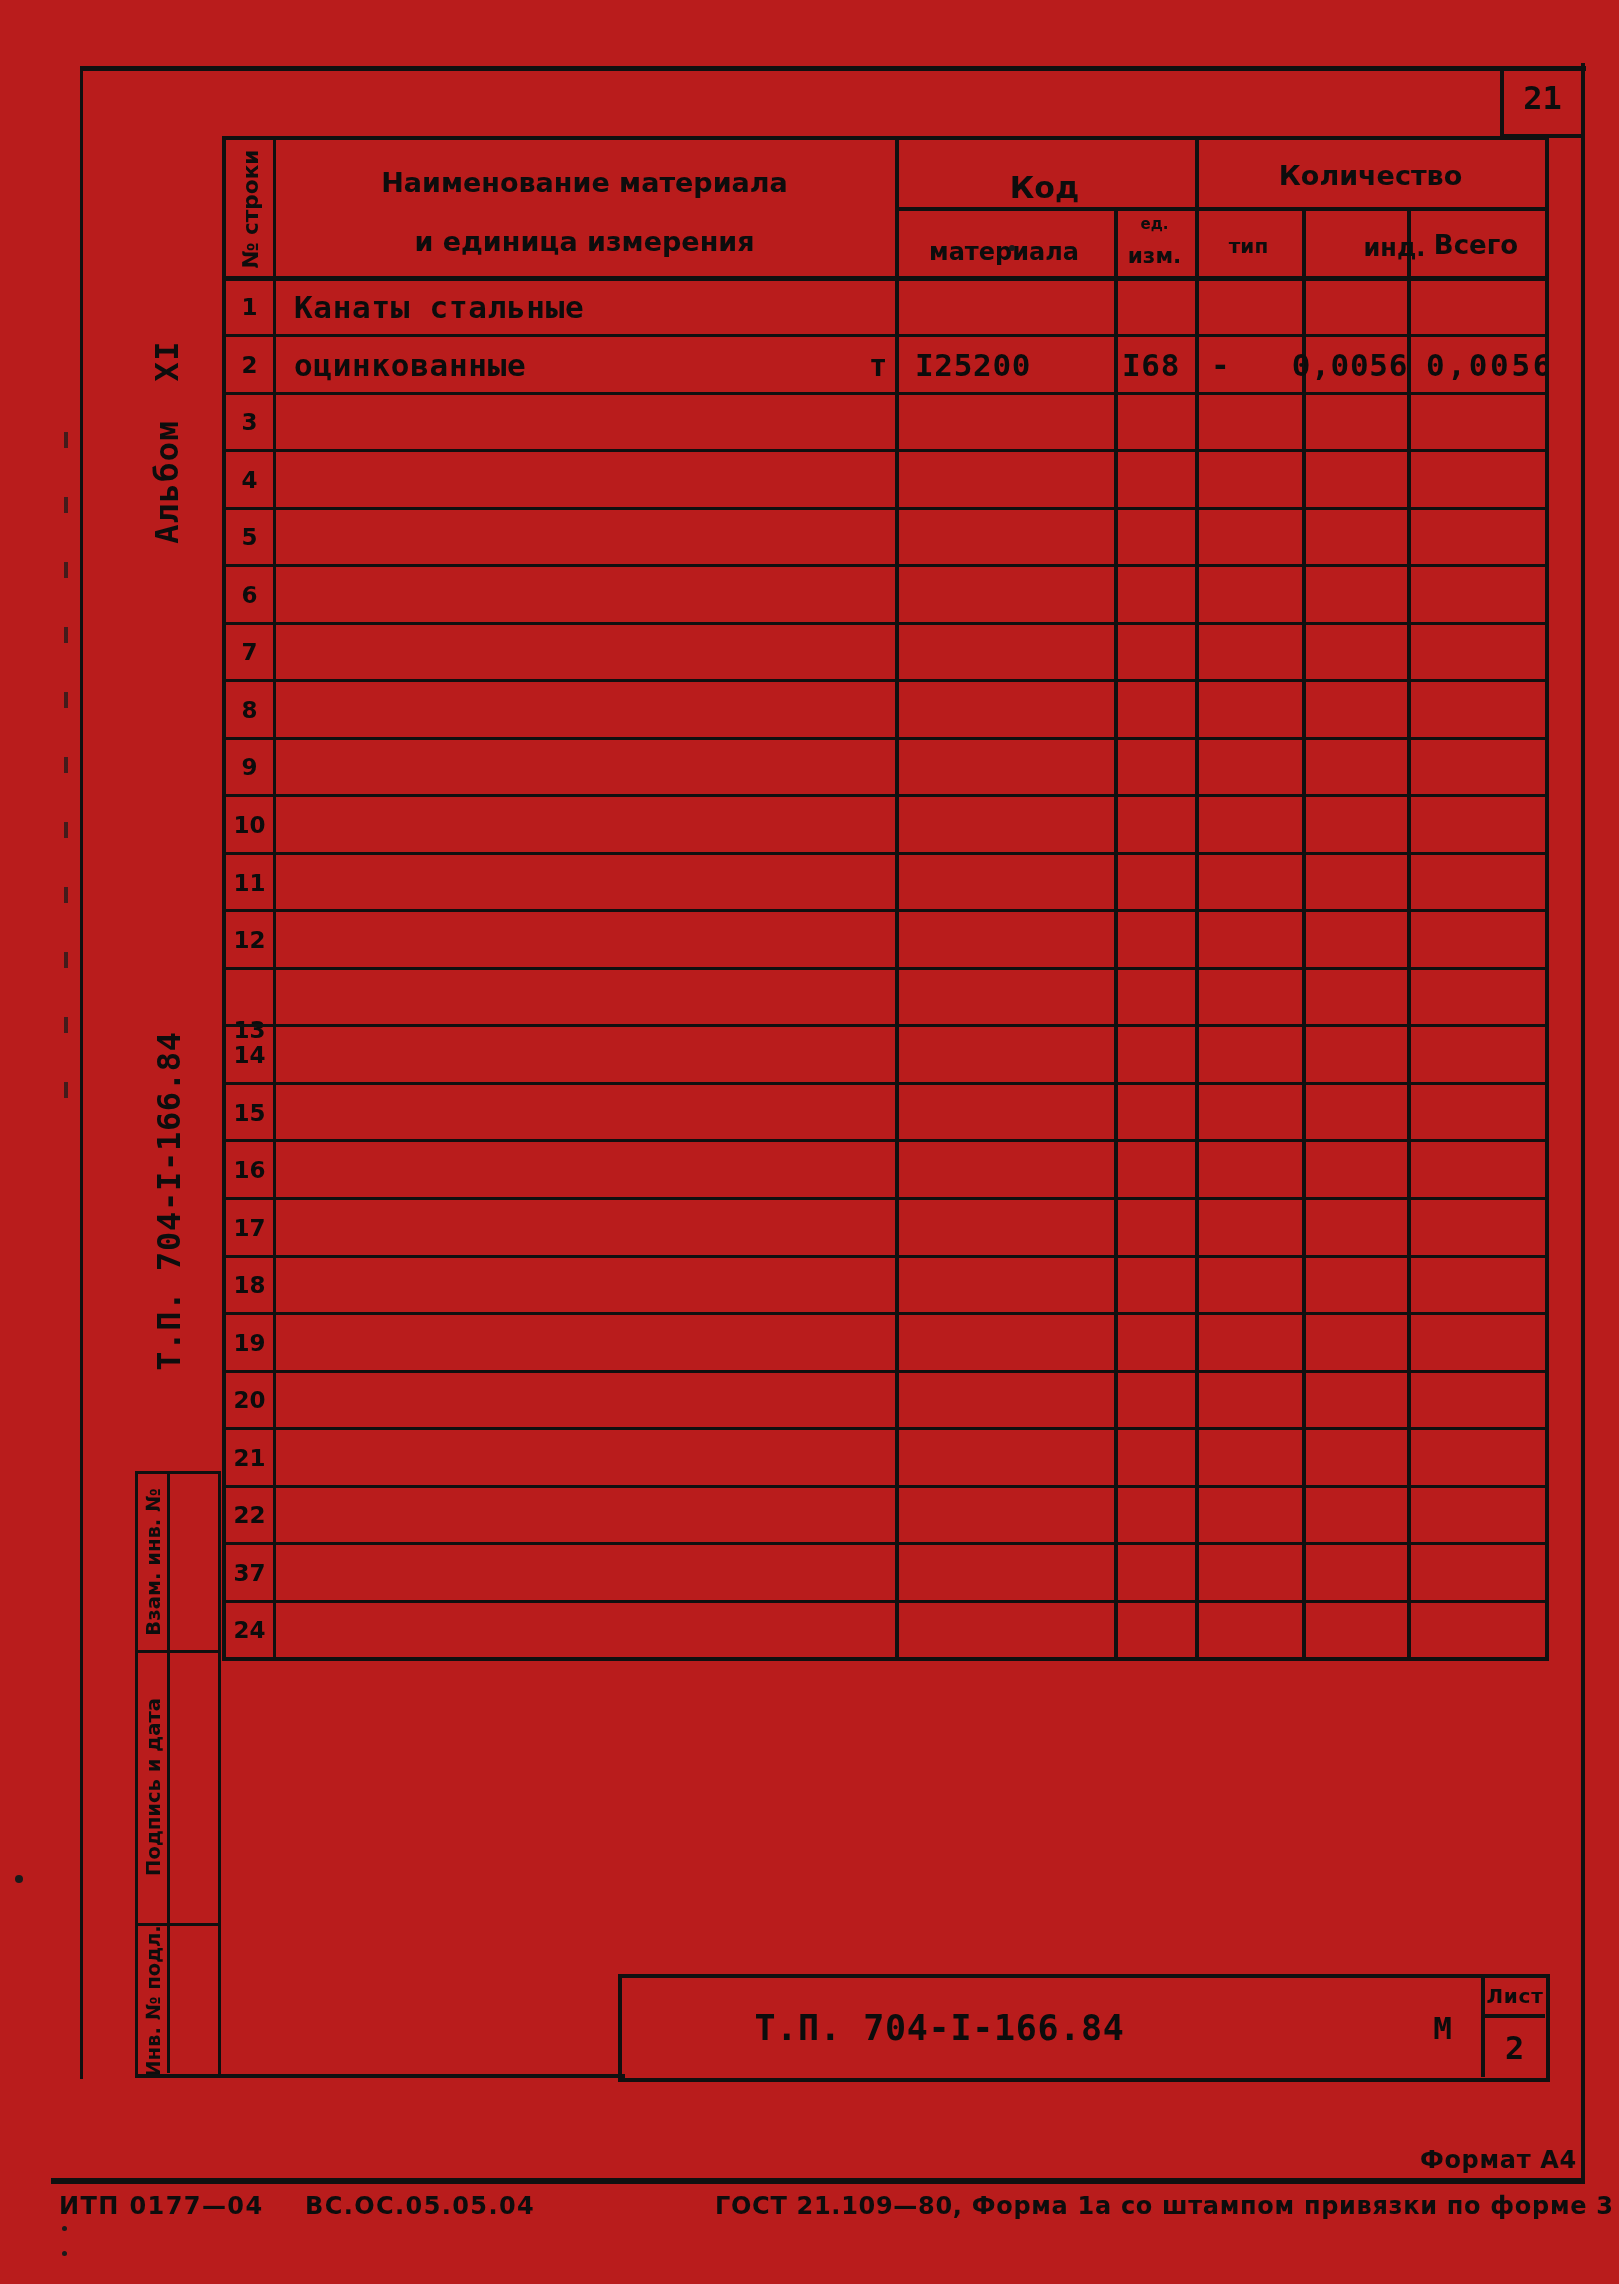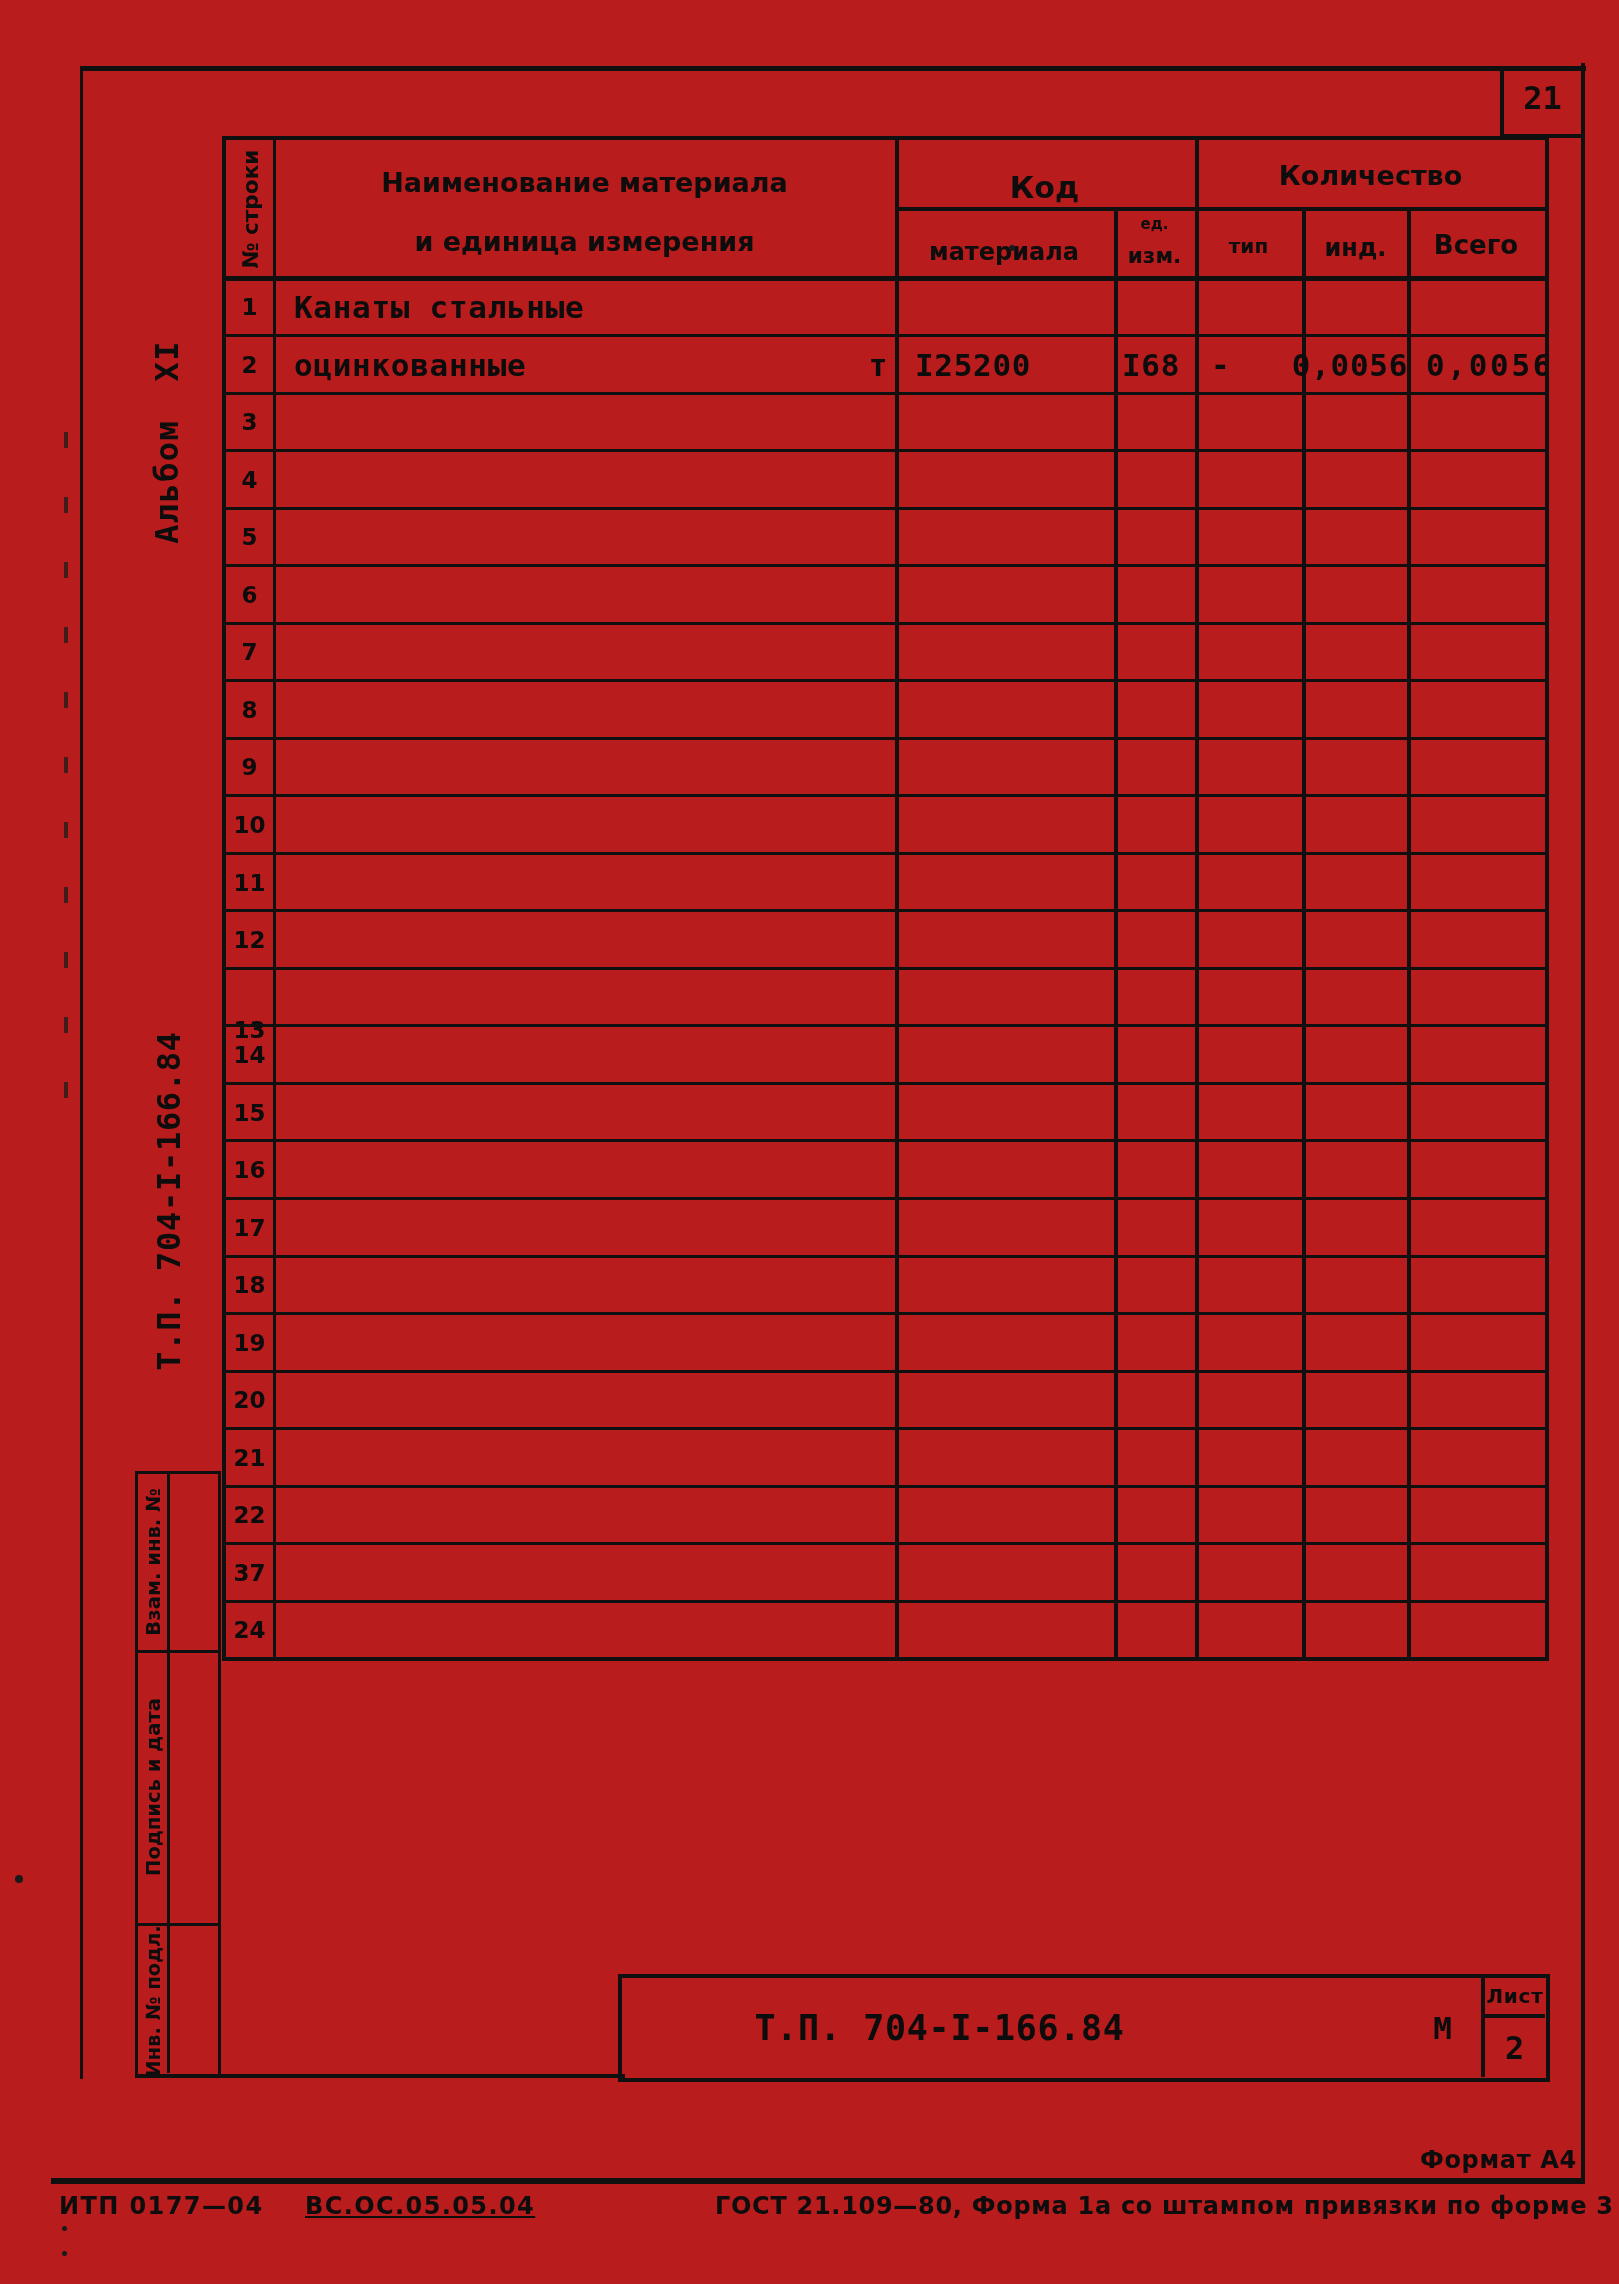--- a/index.html
+++ b/index.html
@@ -59,21 +59,21 @@
 
     <div class="vtext" style="left:24px;top:69px;font-size:21.6px;">№ строки</div>
     <div class="lbl center" style="left:47px;top:86px;width:623px;font-size:27px;">и единица измерения</div>
     <div class="lbl center" style="left:47px;top:27px;width:623px;font-size:27px;">Наименование материала</div>
     <div class="lbl center" style="left:669px;top:31px;width:299px;font-size:30px;">Код</div>
     <div class="lbl center" style="left:969px;top:20px;width:351px;font-size:27px;">Количество</div>
     <div class="lbl center" style="left:669px;top:99px;width:218px;font-size:24px;">материала</div>
     <div class="lbl center" style="left:888px;top:76px;width:81px;font-size:15px;">ед.</div>
     <div class="lbl center" style="left:888px;top:104px;width:81px;font-size:21.6px;">изм.</div>
     <div class="lbl center" style="left:969px;top:95px;width:107px;font-size:20px;">тип</div>
-    <div class="lbl center" style="left:1076px;top:95px;width:107px;font-size:24px;">инд.</div>
+    <div class="lbl center" style="left:1076px;top:95px;width:107px;font-size:24px;padding-left:39px;">инд.</div>
     <div class="lbl center" style="left:1181px;top:91px;width:138px;font-size:26px;">Всего</div>
 
     <div>
         <div class="cell num" style="top: 139px; height: 55px; left: 0px; width: 47px;">1</div>
         <div class="cell" style="top: 139px; height: 55px; left: 68px; width: 500px;">Канаты стальные</div>
         <div class="hline" style="left: 0px; top: 194px; width: 1319px; height: 3.4px;"></div>
         <div class="cell num" style="top: 197px; height: 55px; left: 0px; width: 47px;">2</div>
         <div class="cell" style="top: 197px; height: 55px; left: 68px; width: 500px;">оцинкованные</div>
         <div class="cell right" style="top: 197px; height: 55px; left: 574px; width: 88px;">т</div>
         <div class="cell" style="top: 197px; height: 55px; left: 689px; width: 196px;">I25200</div>
@@ -136,21 +136,21 @@
     <div class="cell" style="left:794px;top:0;width:54px;height:99px;font-size:31px;justify-content:center;">М</div>
     <div class="cell" style="left:863px;top:0;width:60px;height:36px;font:700 20px 'DejaVu Sans',sans-serif;justify-content:center;">Лист</div>
     <div class="cell" style="left:863px;top:40px;width:60px;height:59px;font-size:32px;justify-content:center;">2</div>
   </div>
 
   <div class="hline" style="left:135px;top:2074px;width:490px;height:4px;"></div>
 
   <div class="lbl" style="left:1378px;top:2147px;width:199px;font-size:24px;text-align:right;letter-spacing:0.7px;">Формат А4</div>
   <div class="hline" style="left:51px;top:2178px;width:1532px;height:6px;"></div>
   <div class="lbl" style="left:59px;top:2193px;font-size:24px;letter-spacing:1.4px;">ИТП 0177—04</div>
-  <div class="lbl" style="left:305px;top:2193px;font-size:24px;letter-spacing:1.4px;text-decoration:underline;">ВС.ОС.05.05.04</div>
+  <div class="lbl" style="left:305px;top:2193px;font-size:24px;letter-spacing:1.4px;">ВС.ОС.05.05.04</div>
   <div class="lbl" style="left:715px;top:2193px;font-size:24px;letter-spacing:0.7px;">ГОСТ 21.109—80, Форма 1а  со штампом привязки по форме 3</div>
 
   <div class="scan-dashes"></div>
   <div class="speck" style="left:15px;top:1875px;width:8px;height:8px;"></div>
   <div class="speck" style="left:62px;top:2226px;width:5.4px;height:5.4px;"></div>
   <div class="speck" style="left:62px;top:2251px;width:5.4px;height:5.4px;"></div>
   <div class="speck" style="left:1009px;top:245px;width:6px;height:6px;"></div>
 </div>
 
 

